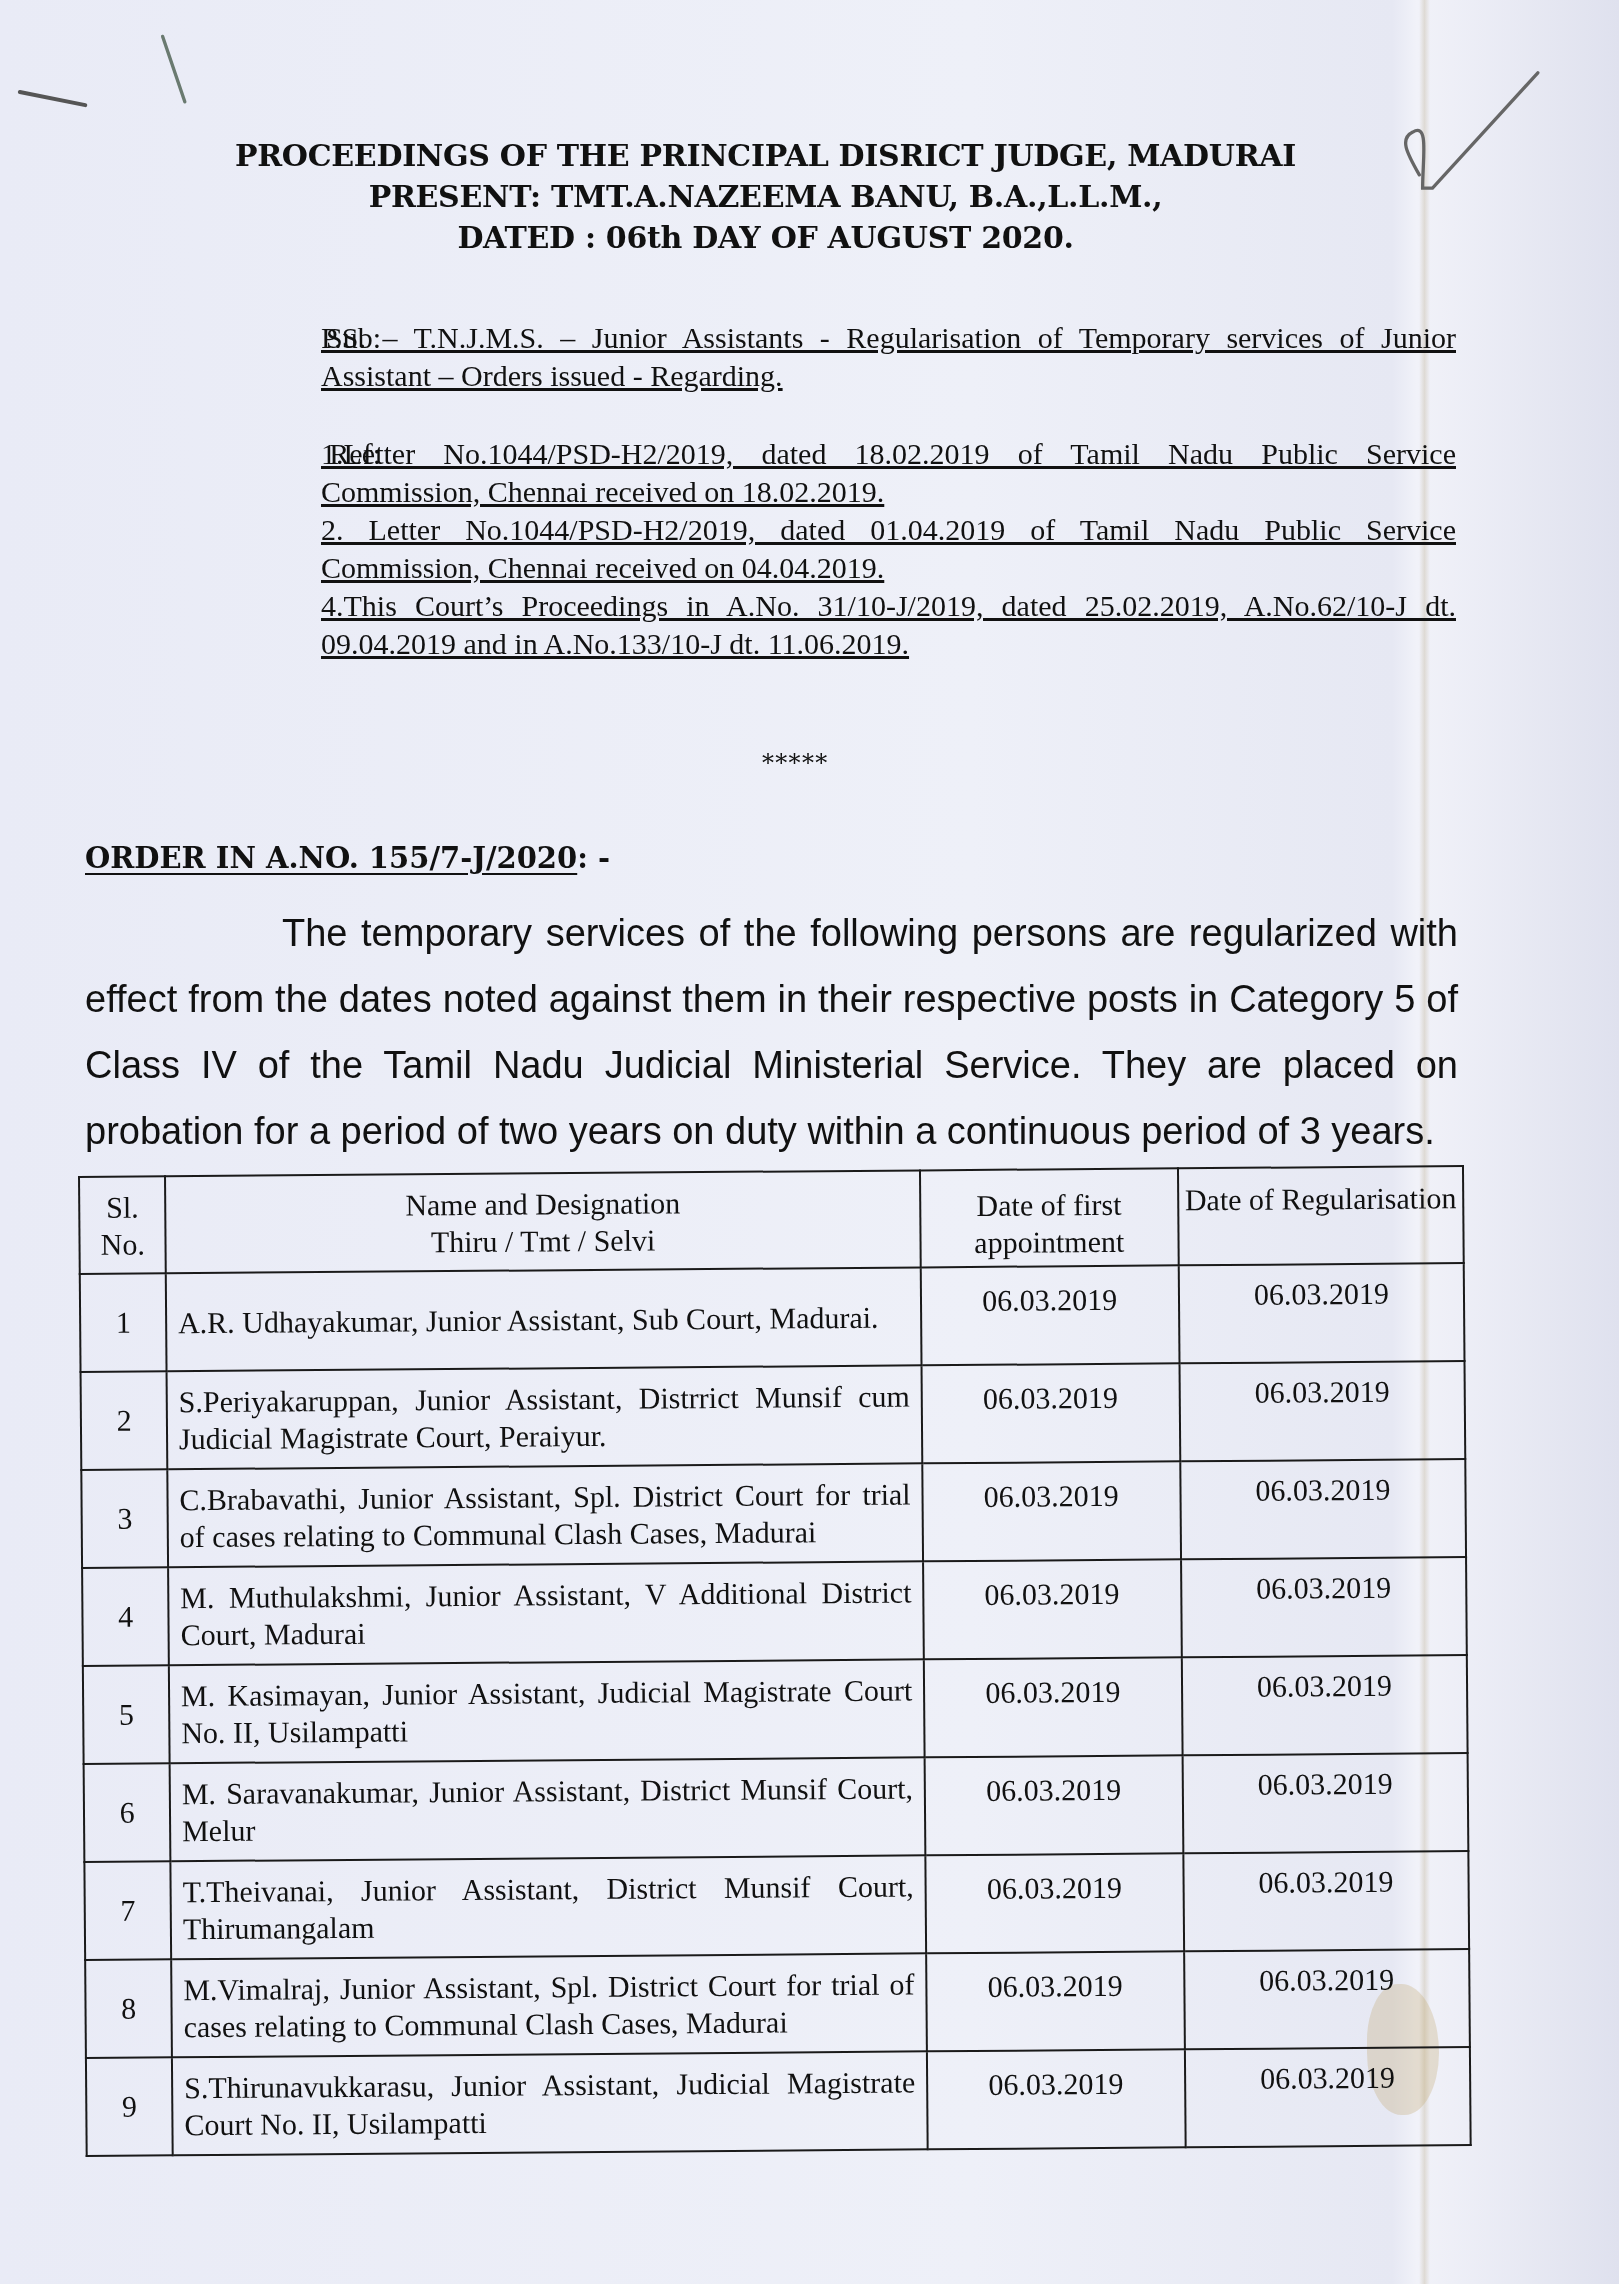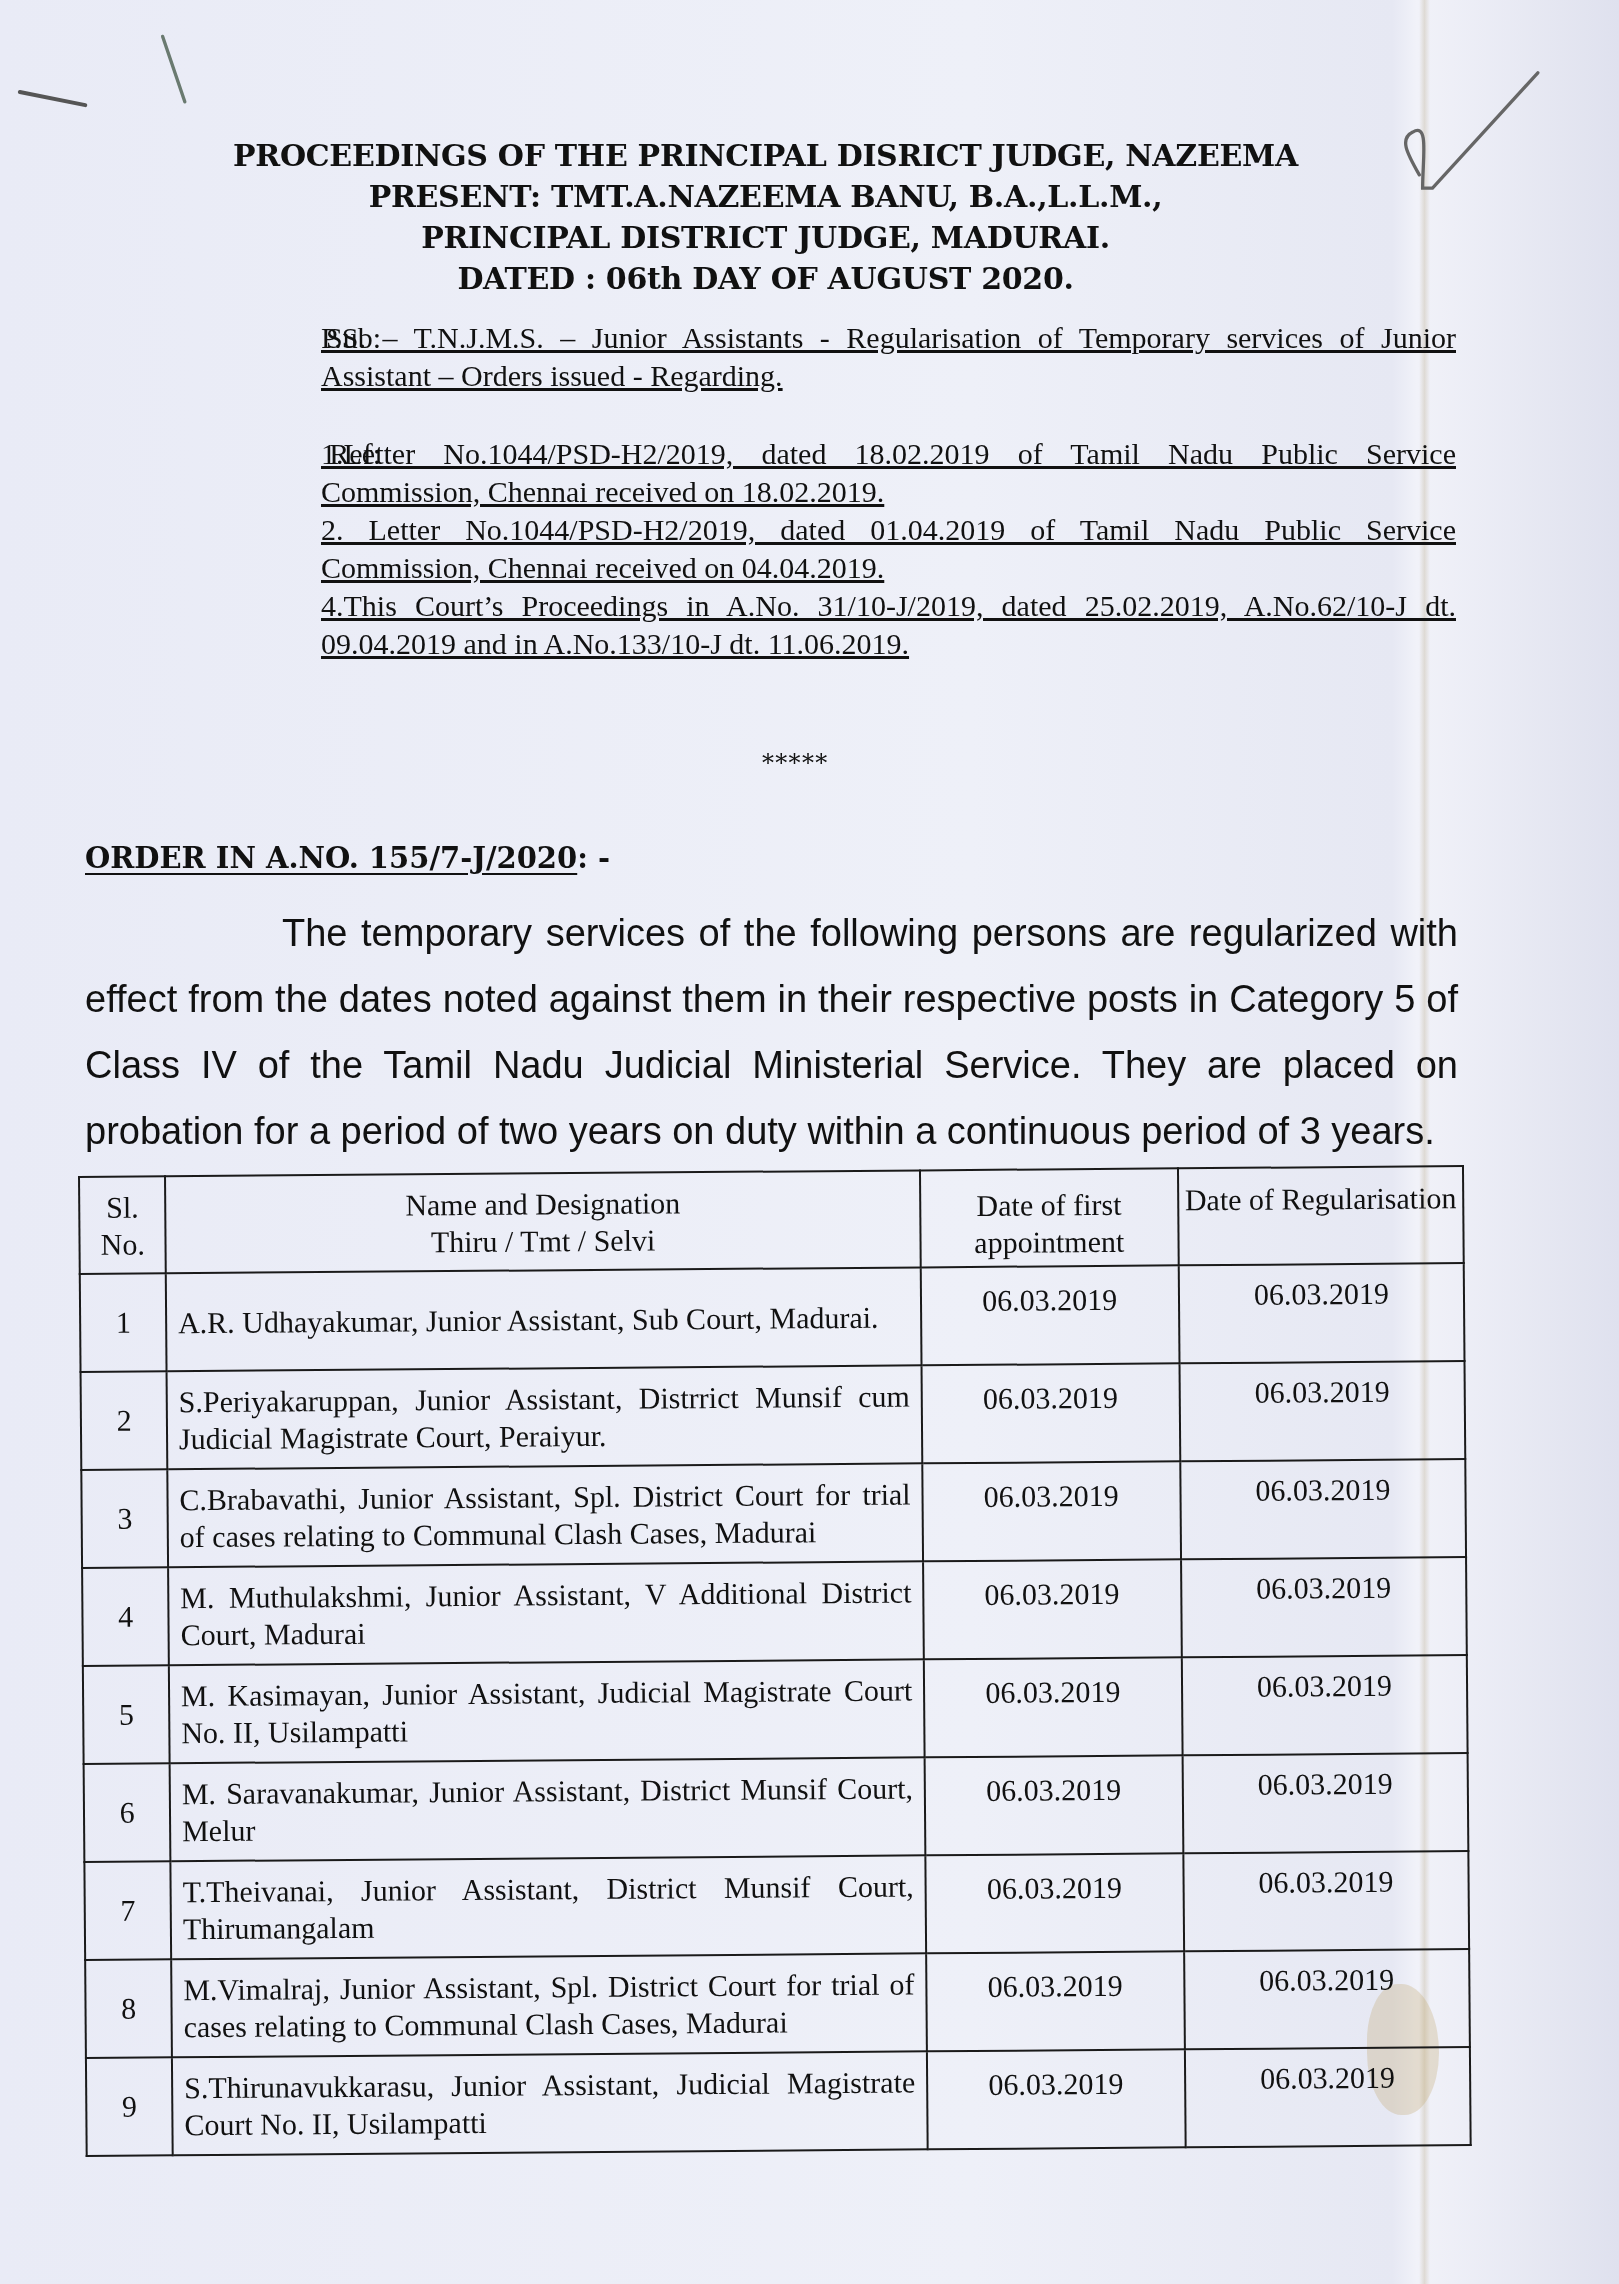--- a/index.html
+++ b/index.html
@@ -58,23 +58,22 @@
 <svg class="scribble" style="left:13px;top:20px" width="197" height="131" viewBox="0 0 300 200">
   <line x1="10" y1="110" x2="110" y2="130" stroke="#555" stroke-width="6" stroke-linecap="round"></line>
   <line x1="228" y1="25" x2="262" y2="125" stroke="#6a7a70" stroke-width="5" stroke-linecap="round"></line>
 </svg>
 
 <svg class="scribble" style="left:1393px;top:53px" width="158" height="145" viewBox="0 0 240 220">
   <path d="M 40 185 C 20 150, 10 130, 30 120 C 55 105, 45 160, 45 205 L 60 205 L 220 30" fill="none" stroke="#666" stroke-width="5" stroke-linecap="round"></path>
 </svg>
 
 <div class="header">
-  <div>PROCEEDINGS OF THE PRINCIPAL DISRICT JUDGE, NAZEEMA</div>
+  <div>PROCEEDINGS OF THE PRINCIPAL DISRICT JUDGE, MADURAI</div>
   <div>PRESENT: TMT.A.NAZEEMA BANU, B.A.,L.L.M.,</div>
-  <div>PRINCIPAL DISTRICT JUDGE, MADURAI.</div>
   <div>DATED : 06th  DAY OF AUGUST  2020.</div>
 </div>
 
 <div class="subref sub">
   <span class="lbl">Sub:</span>
   <div class="txt">P.S. – T.N.J.M.S. – Junior Assistants - Regularisation of Temporary services of Junior Assistant – Orders issued - Regarding.</div>
 </div>
 
 <div class="subref ref">
   <span class="lbl">Ref:</span>

